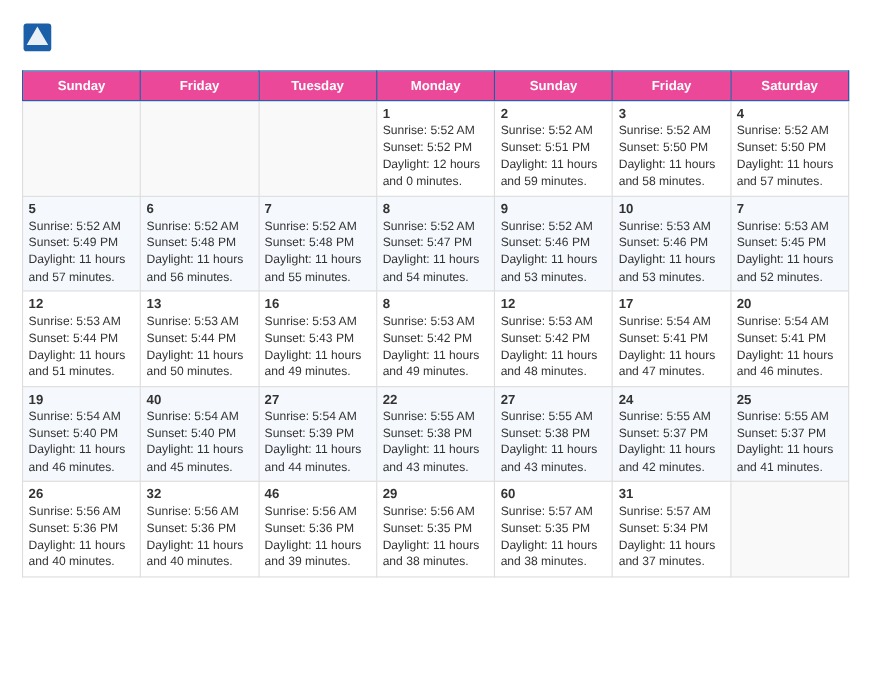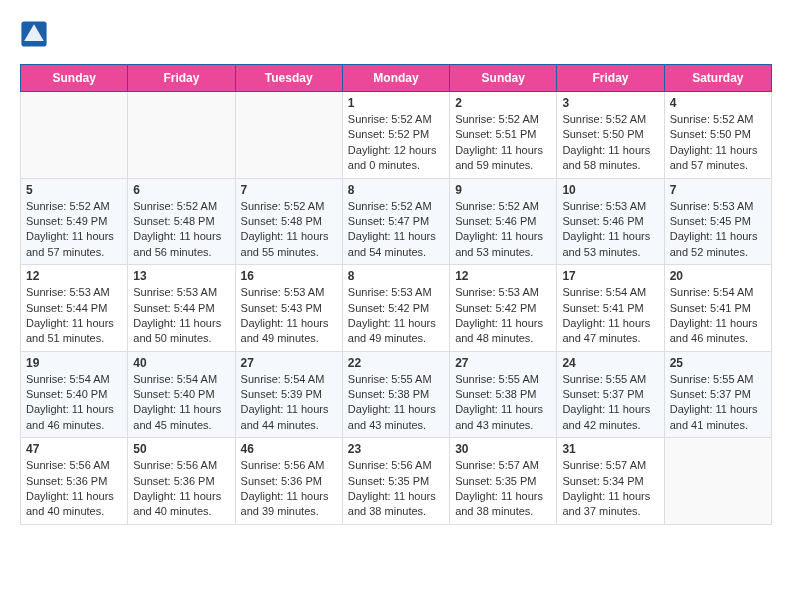--- a/index.html
+++ b/index.html
@@ -229,37 +229,37 @@
           <span class="day-num">24</span>
           <div class="day-info">Sunrise: 5:55 AM<br>Sunset: 5:37 PM<br>Daylight: 11 hours and 42 minutes.</div>
         </td>
         <td>
           <span class="day-num">25</span>
           <div class="day-info">Sunrise: 5:55 AM<br>Sunset: 5:37 PM<br>Daylight: 11 hours and 41 minutes.</div>
         </td>
       </tr>
       <tr>
         <td>
-          <span class="day-num">47</span>
+          <span class="day-num">26</span>
           <div class="day-info">Sunrise: 5:56 AM<br>Sunset: 5:36 PM<br>Daylight: 11 hours and 40 minutes.</div>
         </td>
         <td>
-          <span class="day-num">50</span>
+          <span class="day-num">32</span>
           <div class="day-info">Sunrise: 5:56 AM<br>Sunset: 5:36 PM<br>Daylight: 11 hours and 40 minutes.</div>
         </td>
         <td>
           <span class="day-num">46</span>
           <div class="day-info">Sunrise: 5:56 AM<br>Sunset: 5:36 PM<br>Daylight: 11 hours and 39 minutes.</div>
         </td>
         <td>
-          <span class="day-num">23</span>
+          <span class="day-num">29</span>
           <div class="day-info">Sunrise: 5:56 AM<br>Sunset: 5:35 PM<br>Daylight: 11 hours and 38 minutes.</div>
         </td>
         <td>
-          <span class="day-num">30</span>
+          <span class="day-num">60</span>
           <div class="day-info">Sunrise: 5:57 AM<br>Sunset: 5:35 PM<br>Daylight: 11 hours and 38 minutes.</div>
         </td>
         <td>
           <span class="day-num">31</span>
           <div class="day-info">Sunrise: 5:57 AM<br>Sunset: 5:34 PM<br>Daylight: 11 hours and 37 minutes.</div>
         </td>
         <td class="empty"></td>
       </tr>
     </tbody>
 </table>

